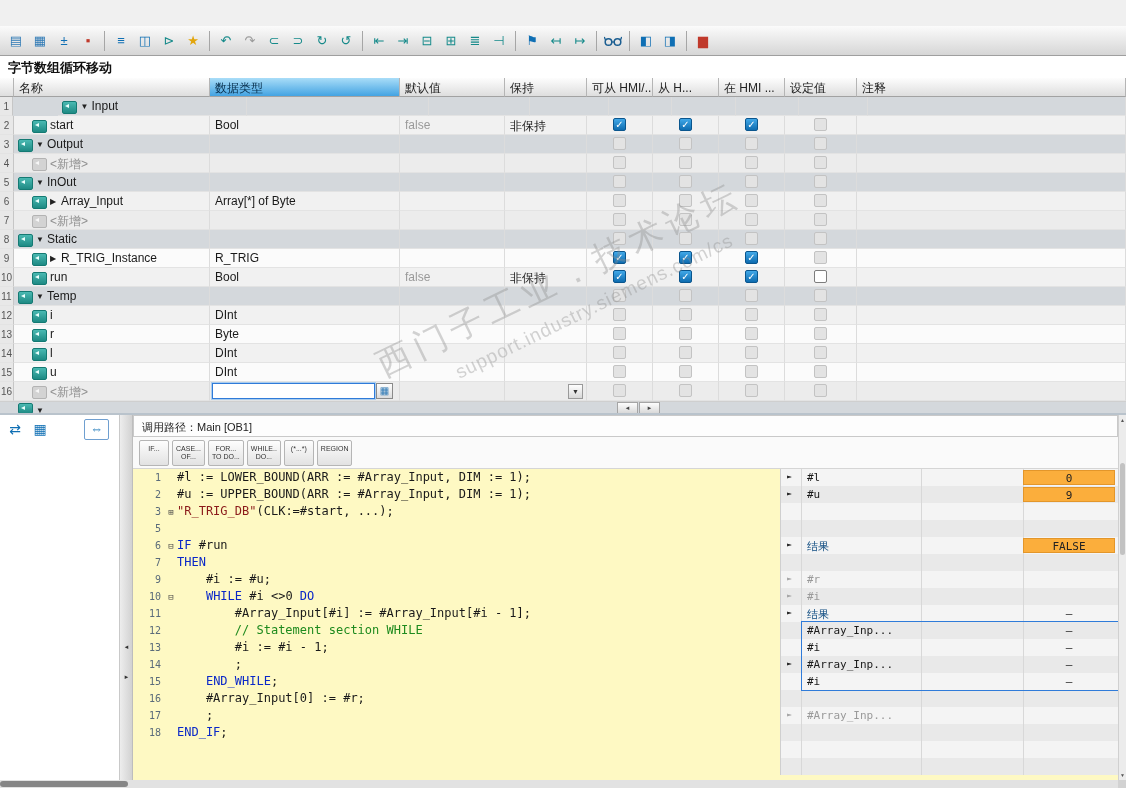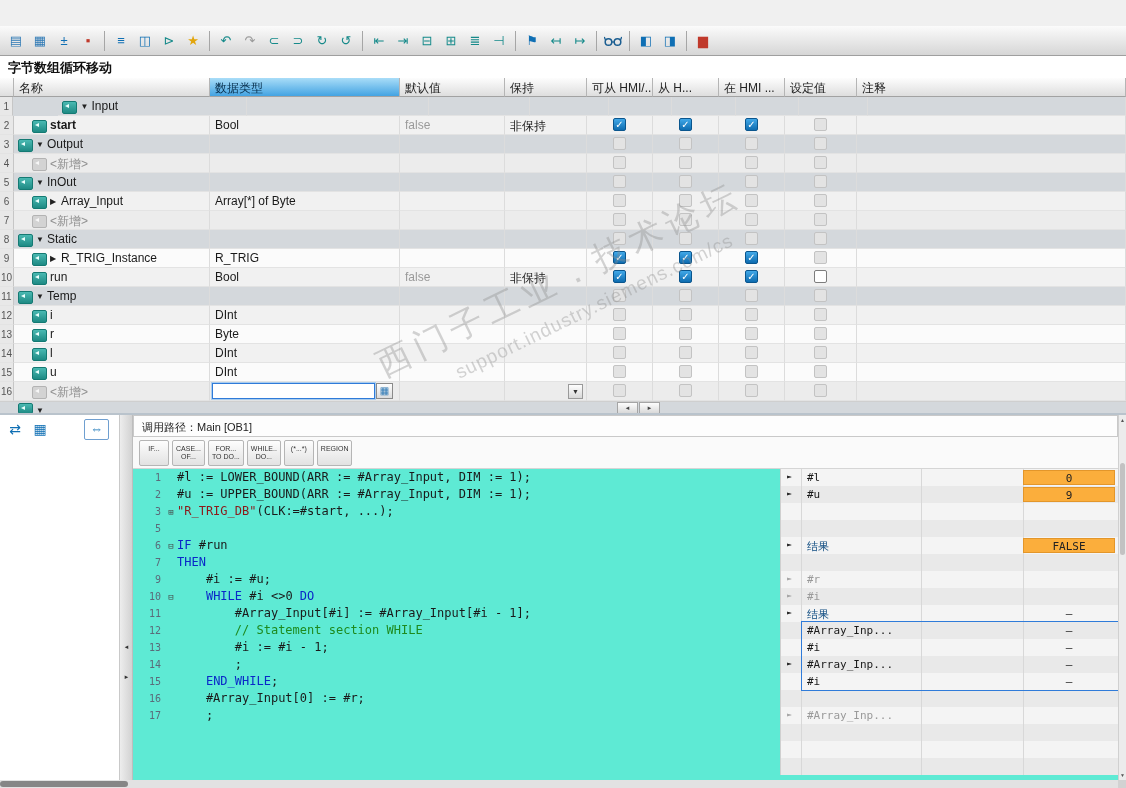--- a/index.html
+++ b/index.html
@@ -67,21 +67,21 @@
       border-right:1px solid #c9c9c9;box-sizing:border-box;}
   .lp-icon{display:inline-flex;width:20px;height:20px;align-items:center;justify-content:center;
       font-size:14px;margin:4px 0 0 5px;}
   .sync-btn{position:absolute;left:84px;top:4px;width:25px;height:21px;box-sizing:border-box;
       border:1px solid #6f9fd0;background:#fff;font-size:13px;color:#0f6fb4;text-align:center;
       line-height:18px;border-radius:2px;}
   .splitter{position:absolute;left:120px;top:0;width:13px;height:365px;box-sizing:border-box;
       background:linear-gradient(90deg,#ededed,#d2d2d2);border-right:1px solid #bdbdbd;}
   .sp-arrow{position:absolute;left:2px;width:9px;height:16px;font-size:6px;color:#333;
       text-align:center;line-height:15px;}
-  .editor{position:absolute;left:133px;top:0;width:985px;height:365px;background:#5eead4;}
+  .editor{position:absolute;left:133px;top:0;width:985px;height:365px;background:#fef9c3;}
   .callpath{height:22px;box-sizing:border-box;border:1px solid #c9c9c9;background:#fdfdfd;
       font-size:11px;color:#222;padding:4px 0 0 8px;}
   .snips{height:32px;box-sizing:border-box;border-bottom:1px solid #d5d5d5;background:#fafafa;
       display:flex;align-items:center;padding-left:6px;}
   .snip{min-width:30px;height:26px;box-sizing:border-box;border:1px solid #b5b5b5;border-radius:2px;
       background:linear-gradient(#fdfdfd,#e2e2e2);font-size:7px;line-height:8px;text-align:center;
       margin-right:3px;padding:4px 3px 0;white-space:pre-line;color:#333;}
   .code-wrap{position:relative;height:311px;overflow:hidden;
       font-family:"DejaVu Sans Mono","Liberation Mono",monospace;}
   .cl{height:17px;line-height:17px;white-space:pre;font-size:12px;}
@@ -194,21 +194,21 @@
           <span class="c gray" style="width: 105px; padding-left: 5px;"></span>
           <span class="c" style="width: 82px; padding-left: 5px;"></span>
           <span class="c cbcell" style="width: 66px;"></span>
           <span class="c cbcell" style="width: 66px;"></span>
           <span class="c cbcell" style="width: 66px;"></span>
           <span class="c cbcell" style="width: 72px;"></span>
           <span class="c" style="width: 269px;"></span>
         </div>
         <div class="trow even">
           <span class="c num" style="width: 14px;">2</span>
-          <span class="c" style="width: 196px; padding-left: 18px; font-weight: bold;"><span class="vicon"></span><span class="vname">start</span></span>
+          <span class="c" style="width: 196px; padding-left: 18px;"><span class="vicon"></span><span class="vname">start</span></span>
           <span class="c" style="width: 190px; padding-left: 5px;">Bool</span>
           <span class="c gray" style="width: 105px; padding-left: 5px;">false</span>
           <span class="c" style="width: 82px; padding-left: 5px;">非保持</span>
           <span class="c cbcell" style="width: 66px;"><span class="cb on">✓</span></span>
           <span class="c cbcell" style="width: 66px;"><span class="cb on">✓</span></span>
           <span class="c cbcell" style="width: 66px;"><span class="cb on">✓</span></span>
           <span class="c cbcell" style="width: 72px;"><span class="cb dis"></span></span>
           <span class="c" style="width: 269px;"></span>
         </div>
         <div class="trow sec">
@@ -427,20 +427,21 @@
             <div class="cl"><span class="lnum">7</span><span class="fold"></span><span class="sg-k">THEN</span></div>
             <div class="cl"><span class="lnum">9</span><span class="fold"></span><span class="sg-p">    #i := #u;</span></div>
             <div class="cl"><span class="lnum">10</span><span class="fold">⊟</span><span class="sg-p">    </span><span class="sg-k">WHILE</span><span class="sg-p"> #i &lt;&gt;0 </span><span class="sg-k">DO</span></div>
             <div class="cl"><span class="lnum">11</span><span class="fold"></span><span class="sg-p">        #Array_Input[#i] := #Array_Input[#i - 1];</span></div>
             <div class="cl"><span class="lnum">12</span><span class="fold"></span><span class="sg-p">        </span><span class="sg-c">// Statement section WHILE</span></div>
             <div class="cl"><span class="lnum">13</span><span class="fold"></span><span class="sg-p">        #i := #i - 1;</span></div>
             <div class="cl"><span class="lnum">14</span><span class="fold"></span><span class="sg-p">        ;</span></div>
             <div class="cl"><span class="lnum">15</span><span class="fold"></span><span class="sg-p">    </span><span class="sg-k">END_WHILE</span><span class="sg-p">;</span></div>
             <div class="cl"><span class="lnum">16</span><span class="fold"></span><span class="sg-p">    #Array_Input[0] := #r;</span></div>
             <div class="cl"><span class="lnum">17</span><span class="fold"></span><span class="sg-p">    ;</span></div>
+            <div class="cl"><span class="lnum">18</span><span class="fold"></span><span class="sg-k">END_IF</span><span class="sg-p">;</span></div>
           </div>
         <div class="watch">
             <div class="wstripe" style="top: 0px;"></div>
             <div class="wstripe alt" style="top: 17px;"></div>
             <div class="wstripe" style="top: 34px;"></div>
             <div class="wstripe alt" style="top: 51px;"></div>
             <div class="wstripe" style="top: 68px;"></div>
             <div class="wstripe alt" style="top: 85px;"></div>
             <div class="wstripe" style="top: 102px;"></div>
             <div class="wstripe alt" style="top: 119px;"></div>

